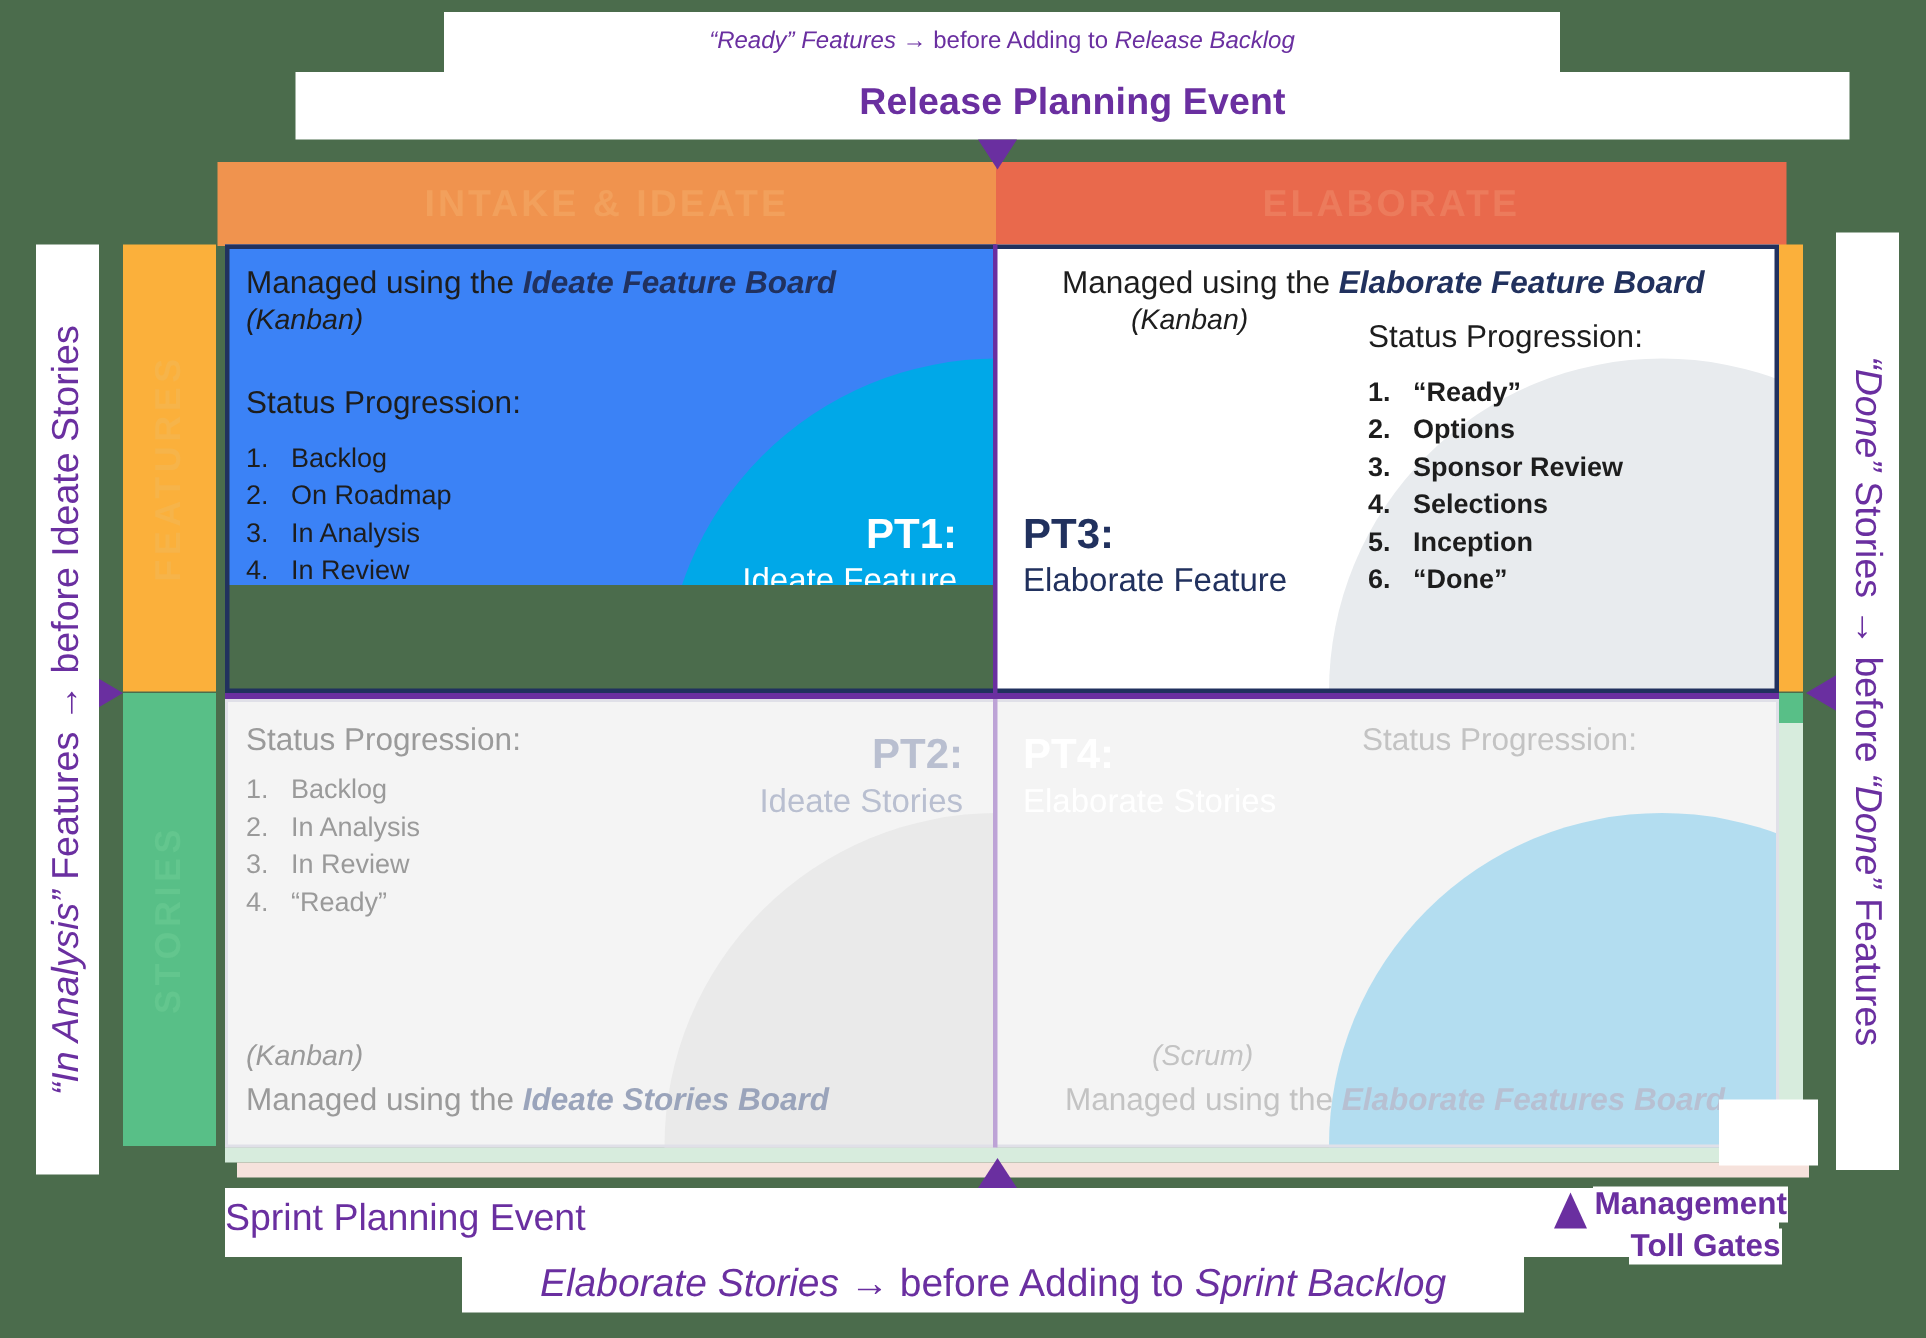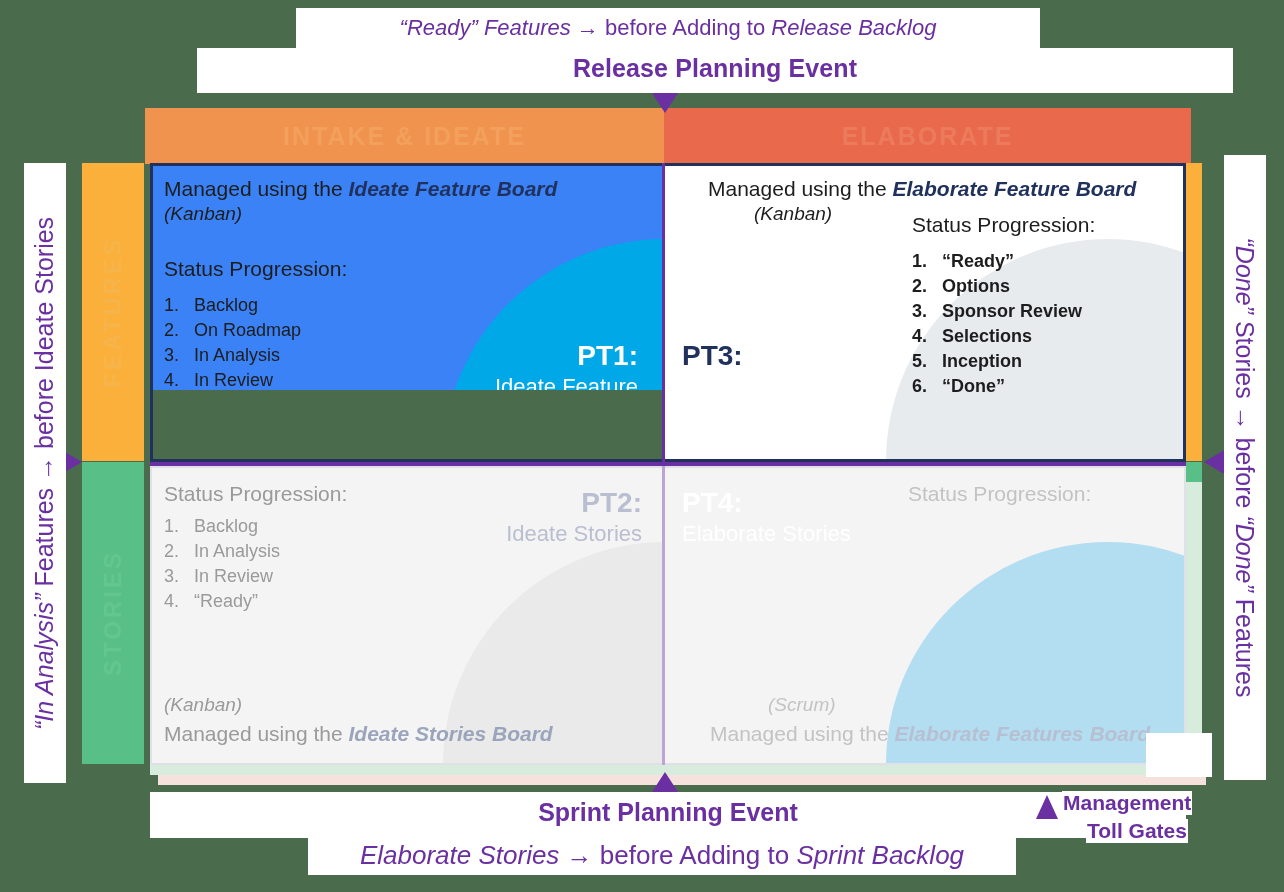--- a/index.html
+++ b/index.html
@@ -13,32 +13,32 @@
   
   #top-banner{
     left:150px;top:48px;width:1036px;height:45px;background:#ffffff;margin-left:47px;
   }
   #top-banner-title{
     position:absolute;left:0;top:6px;width:100%;text-align:center;
     color:#6a2fa0;font-weight:bold;font-size:25px;letter-spacing:.1px;
   }
   #top-banner-sub{
     left:296px;top:8px;width:744px;height:40px;background:#ffffff;
-    color:#6a2fa0;font-size:22px;font-style:italic;text-align:center;
+    color:#6a2fa0;font-size:16px;font-style:italic;text-align:center;
     line-height:40px;white-space:nowrap;
   }
   #top-banner-sub b{font-style:normal;font-weight:normal;}
 
   
   #bottom-banner{
     left:150px;top:792px;width:1036px;height:46px;background:#ffffff;
   }
   #bottom-banner-title{
-    position:absolute;left:0;top:6px;width:100%;text-align:center;
-    color:#6a2fa0;font-weight:bold;font-size:25px;
+    position:absolute;left:0;top:6px;width:100%;text-align:left;
+    color:#6a2fa0;font-weight:normal;font-size:25px;
   }
   #bottom-banner-sub{
     left:308px;top:835px;width:708px;height:40px;background:#ffffff;
     color:#6a2fa0;font-size:26px;font-style:italic;text-align:center;
     line-height:40px;white-space:nowrap;
   }
   #bottom-banner-sub b{font-style:normal;font-weight:normal;}
 
   
   .vbanner{
@@ -287,20 +287,21 @@
     <ol class="sp-list" id="pt3-list">
       <li><span class="num">1.</span><span>“Ready”</span></li>
       <li><span class="num">2.</span><span>Options</span></li>
       <li><span class="num">3.</span><span>Sponsor Review</span></li>
       <li><span class="num">4.</span><span>Selections</span></li>
       <li><span class="num">5.</span><span>Inception</span></li>
       <li><span class="num">6.</span><span>“Done”</span></li>
     </ol>
     <div class="pt-label pt-left" id="pt3-name">
       <span class="pt">PT3:</span>
+      <span class="nm">Elaborate Feature</span>
     </div>
   </div>
 
   <div class="quad" id="q-pt2">
     <div class="qcircle" id="circ-pt2"></div>
     <div class="sp-title" id="pt2-sp">Status Progression:</div>
     <ol class="sp-list" id="pt2-list">
       <li><span class="num">1.</span><span>Backlog</span></li>
       <li><span class="num">2.</span><span>In Analysis</span></li>
       <li><span class="num">3.</span><span>In Review</span></li>

